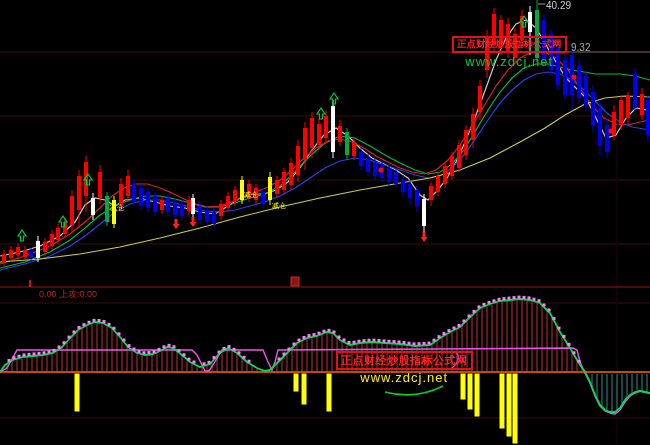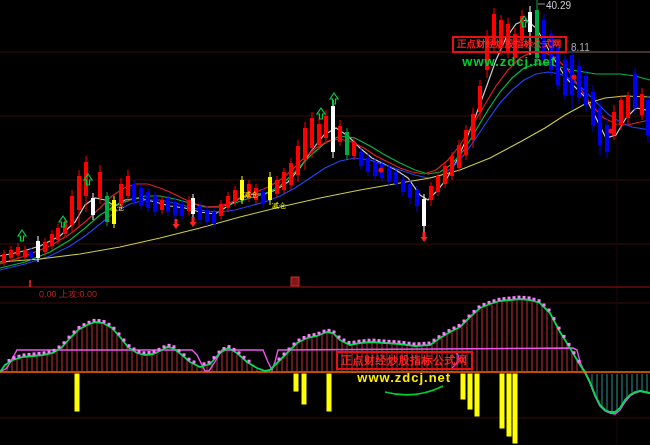--- a/index.html
+++ b/index.html
@@ -4,21 +4,21 @@
 <style>
   html,body{margin:0;padding:0;background:#111;}
   .stage{position:relative;width:650px;height:445px;background:#000;overflow:hidden;
          font-family:"Liberation Sans",sans-serif;}
   svg.layer{position:absolute;left:0;top:0;}
   .abs{position:absolute;white-space:nowrap;}
   .wm{ text-align:center; }
   .wm .box{border:2px solid #e81111;padding:0px 3px;color:#ff2222;font-weight:bold;}
   .wm-top .box{font-size:9.5px;letter-spacing:0px;}
   .wm-bottom .box{font-size:11px;letter-spacing:0.5px;}
-  .wm .url{font-weight:bold;letter-spacing:1px;}
+  .wm .url{font-weight:normal;letter-spacing:1px;}
   .wm-top .url{color:#00cc33;font-size:13px;margin-top:1px;}
   .wm-bottom .url{color:#ffee00;font-size:13px;margin-top:0px;}
   .price-label{color:#cccccc;font-size:10px;}
   .ind-label{color:#b32222;font-size:9px;}
 </style>
 </head>
 <body>
 
 <div class="stage">
   <svg id="svg" class="layer" width="650" height="445" viewBox="0 0 650 445">
@@ -498,16 +498,16 @@
     <div class="box">正点财经炒股指标公式网</div>
     <div class="url">www.zdcj.net</div>
   </div>
 
   <div class="abs wm wm-bottom" style="left:336px;top:351px;">
     <div class="box">正点财经炒股指标公式网</div>
     <div class="url">www.zdcj.net</div>
   </div>
 
   <div class="abs price-label" style="left:546px;top:0px;">40.29</div>
-  <div class="abs price-label" style="left:571px;top:42px;color:#aaaaaa;">8.11</div>
+  <div class="abs price-label" style="left:571px;top:42px;color:#aaaaaa;">9.32</div>
 
   <div class="abs ind-label" style="left:1px;top:288px;margin-left:38px;">0.00 上攻:0.00</div>
 </div>
 
 </body></html>

